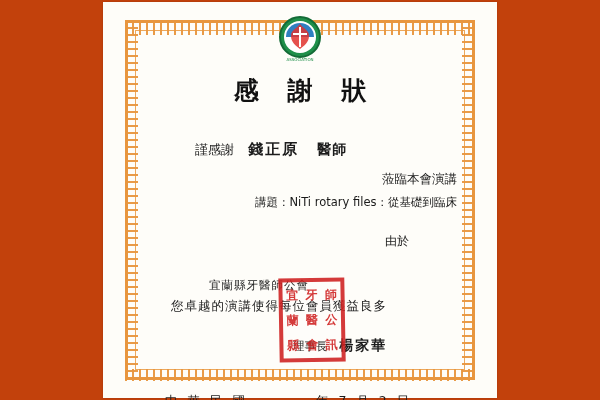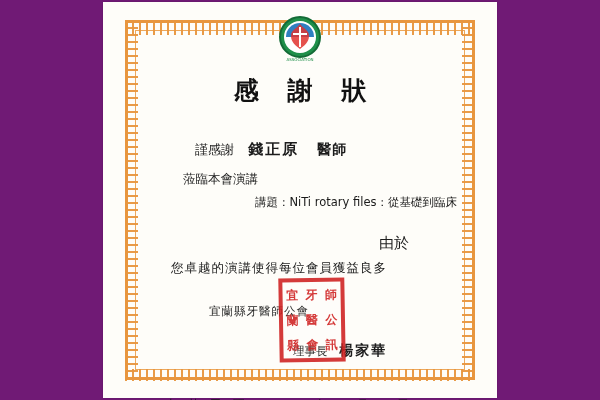--- a/index.html
+++ b/index.html
@@ -7,21 +7,21 @@
     padding: 0;
     width: 600px;
     height: 400px;
     background: #ffffff;
     font-family: "DejaVu Sans", sans-serif;
   }
   #stage {
     position: relative;
     width: 600px;
     height: 400px;
-    background: #701a75;
+    background: #c2410c;
     overflow: hidden;
   }
 
   
   .sheet {
     position: absolute;
     left: 103px;
     top: 2px;
     width: 394px;
     height: 396px;
@@ -137,38 +137,39 @@
   .honoree-suffix {
     font-weight: bold;
     font-size: 14px;
     letter-spacing: 1px;
     margin-left: 14px;
   }
   .row-venue {
     margin-top: 9px;
     padding-left: 40px;
     font-size: 12.5px;
+    text-align: right;
   }
   .row-topic {
     margin-top: 6px;
     padding-left: 52px;
     font-size: 11.5px;
     white-space: normal;
     line-height: 1.5;
     text-align: right;
   }
   .row-topic .topic-second {
     display: block;
     padding-left: 26px;
   }
   .row-because {
     margin-top: 22px;
     text-align: right;
     padding-right: 48px;
-    font-size: 15px;
+    font-size: 12px;
   }
   .row-praise {
     margin-top: 4px;
     padding-left: 28px;
     font-size: 12.5px;
     letter-spacing: 1px;
   }
   .row-org {
     margin-top: 26px;
     padding-left: 66px;
@@ -266,23 +267,23 @@
         </div>
 
         <div class="line row-venue">蒞臨本會演講</div>
 
         <div class="row-topic">
           <span>講題：NiTi rotary files：從基礎到臨床</span>
         </div>
 
         <div class="line row-because">由於</div>
 
+        <div class="line row-org">宜蘭縣牙醫師公會</div>
+
         <div class="line row-praise">您卓越的演講使得每位會員獲益良多</div>
-
-        <div class="line row-org">宜蘭縣牙醫師公會</div>
 
         <div class="line row-signer">
           <span>理事長</span>
           <span class="signer-name">楊家華</span>
         </div>
 
         <div class="line row-date">
           <span>中 華 民 國</span>
           <span class="spacer"></span>
           <span>年</span>

